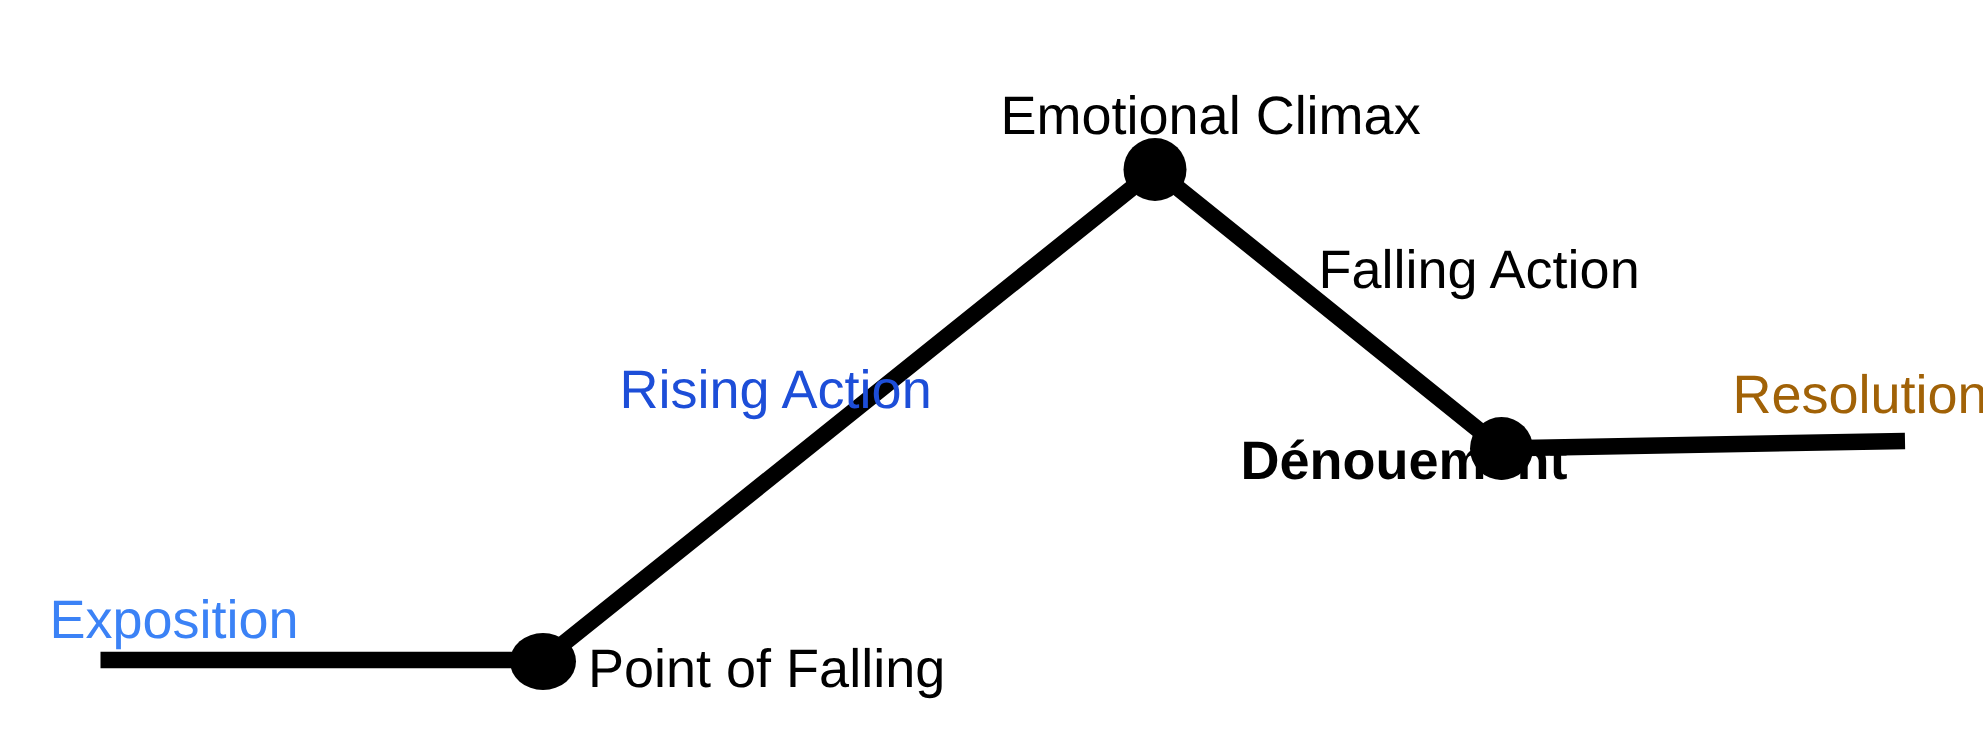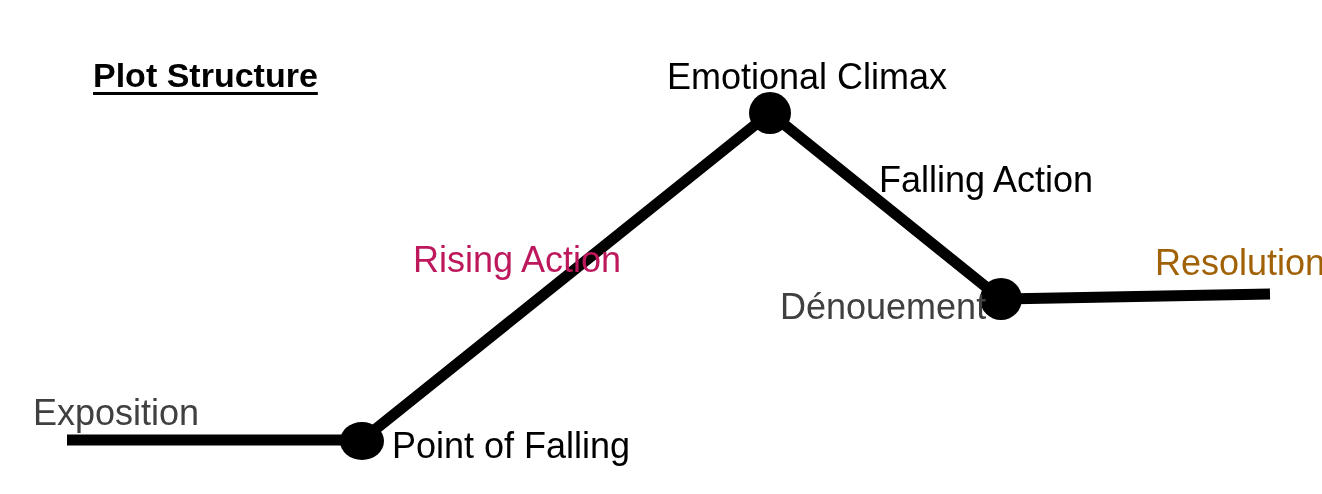--- a/index.html
+++ b/index.html
@@ -36,33 +36,32 @@
   svg.arc-layer {
     position: absolute;
     left: 0;
     top: 0;
   }
 </style>
 </head>
 <body>
 
 <div id="canvas">
-  <div class="diagram-title">Plot Structure</div>
 
   <svg class="arc-layer" width="1322" height="494">
     <polyline id="arc-line" fill="none" stroke-linecap="butt" points="67,440 362,440 770,113 1001,299 1270,294" stroke="#000000" stroke-width="11"></polyline>
     <g id="arc-dots">
         <ellipse cx="362" cy="441" rx="22" ry="19" fill="#000000"></ellipse>
         <ellipse cx="770" cy="113" rx="21" ry="21" fill="#000000"></ellipse>
         <ellipse cx="1001" cy="299" rx="21" ry="21" fill="#000000"></ellipse>
       </g>
   </svg>
 
   <div id="labels">
-      <div class="stage-label" style="left: 33px; top: 393px; color: #404040;">Exposition</div>
+      <div class="stage-label" style="left: 33px; top: 393px; color: #3b82f6;">Exposition</div>
       <div class="stage-label" style="left: 392px; top: 426px; color: rgb(0, 0, 0);">Point of Falling</div>
-      <div class="stage-label" style="left: 413px; top: 240px; color: #be185d;">Rising Action</div>
+      <div class="stage-label" style="left: 413px; top: 240px; color: #1d4ed8;">Rising Action</div>
       <div class="stage-label" style="left: 667px; top: 57px; color: rgb(0, 0, 0);">Emotional Climax</div>
       <div class="stage-label" style="left: 879px; top: 160px; color: #000000;">Falling Action</div>
-      <div class="stage-label" style="left: 780px; top: 287px; color: #404040;">Dénouement</div>
+      <div class="stage-label" style="left: 827px; top: 287px; color: #000000; font-weight: bold;">Dénouement</div>
       <div class="stage-label" style="left: 1155px; top: 243px; color: #a16207;">Resolution</div>
     </div>
 </div>
 
 </body></html>

